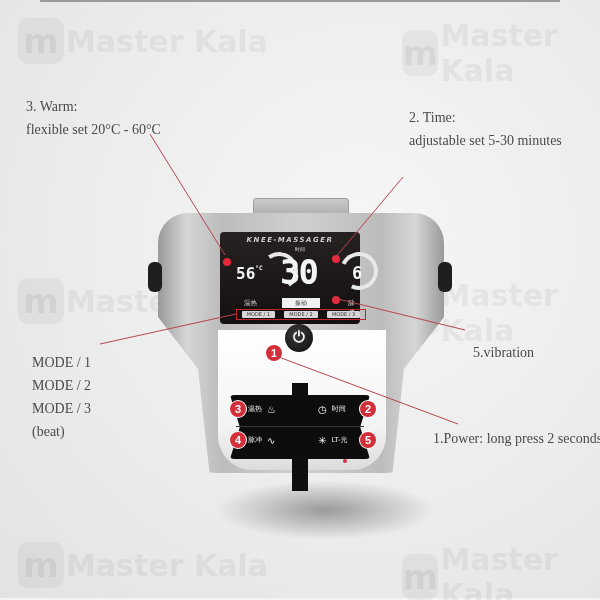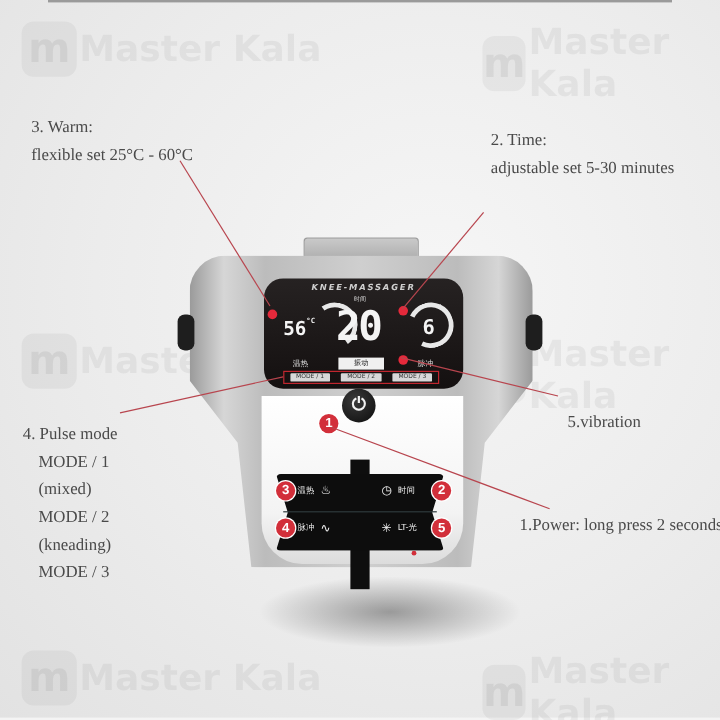--- a/index.html
+++ b/index.html
@@ -41,23 +41,23 @@
     position:absolute; left:158px; top:213px; width:286px; height:260px;
     background: linear-gradient(90deg, #9a9a9a 0%, #d6d6d6 10%, #bcbcbc 22%, #cfcfcf 50%, #bcbcbc 78%, #d6d6d6 90%, #9a9a9a 100%);
     border-radius:30px 30px 60px 60px;
     clip-path: polygon(0 0, 100% 0, 100% 40%, 86% 60%, 82% 100%, 18% 100%, 14% 60%, 0 40%);
   }
   .knob { position:absolute; width:14px; height:30px; background:#1e1e1e; border-radius:6px; top:262px; }
   .knob.left { left:148px; }
   .knob.right { left:438px; }
 
   .screen {
-    position:absolute; left:220px; top:232px; width:166px; height:92px;
+    position:absolute; left:220px; top:232px; width:140px; height:92px;
     background: linear-gradient(#262222, #141010);
-    border-radius:16px;
+    border-radius:4px;
   }
   .brand { position:absolute; left:0; width:100%; top:4px; text-align:center; font-size:7px; letter-spacing:1.5px; font-style:italic; color:#cfcfcf; font-weight:bold; }
   .lcd { position:absolute; color:#f4f4f4; font-family:"DejaVu Sans Mono", monospace; font-weight:bold; }
   .arc { position:absolute; width:38px; height:38px; border-radius:50%; border:4px solid transparent; }
   .arc.left { left:40px; top:20px; border-top-color:#e8e8e8; border-right-color:#e8e8e8; transform: rotate(10deg); }
   .arc.right { left:120px; top:20px; border-right-color:#e8e8e8; border-bottom-color:#e8e8e8; border-top-color:#e8e8e8; transform: rotate(-20deg); }
   .mode-strip { position:absolute; left:16px; top:77px; width:130px; height:11px; border:1px solid #c0262e; display:flex; justify-content:space-around; align-items:center; }
   .mode-pill { background:#d8d8d8; color:#333; font-size:5px; padding:0 5px; line-height:7px; border-radius:1px; }
   .center-tag { position:absolute; left:62px; top:66px; width:38px; height:10px; background:#f0f0f0; color:#222; font-size:6px; text-align:center; line-height:10px; }
   .zh-label { position:absolute; top:67px; font-size:6.5px; color:#ddd; }
@@ -117,58 +117,56 @@
     <span class="wm-logo">m</span>
     <span>Master Kala</span>
   </div>
 <div class="watermark" style="left:402px;top:542px;">
     <span class="wm-logo">m</span>
     <span>Master Kala</span>
   </div>
 
 <div class="callout" style="left:26px;top:95px;">
   <div>3. Warm:</div>
-  <div>flexible set  25°C - 60°C</div>
+  <div>flexible set  20°C - 60°C</div>
 </div>
 
 <div class="callout" style="left:409px;top:106px;">
   <div>2. Time:</div>
   <div>adjustable set  5-30 minutes</div>
 </div>
 
 <div class="callout" style="left:473px;top:341px;">
   <div>5.vibration</div>
 </div>
 
 <div class="callout" style="left:19px;top:351px;">
-  <div>4. Pulse mode</div>
   <div class="indent">MODE / 1</div>
-  <div class="indent">(mixed)</div>
   <div class="indent">MODE / 2</div>
-  <div class="indent">(kneading)</div>
   <div class="indent">MODE / 3</div>
+  <div class="indent">(beat)</div>
 </div>
 
 <div class="callout" style="left:433px;top:427px;">
   <div>1.Power: long press 2 seconds</div>
 </div>
 
 <div class="device-shadow"></div>
 <div class="clip"></div>
 <div class="shell"></div>
 <div class="knob left"></div>
 <div class="knob right"></div>
 
 <div class="screen">
   <div class="brand">KNEE-MASSAGER</div>
   <div class="dot-red" style="left:3px;top:26px;"></div>
   <div class="arc left"></div>
   <div class="lcd" style="left:16px;top:32px;font-size:16px;"><span>56</span><span style="font-size:6px;vertical-align:top;">°C</span></div>
   <div class="time-label">时间</div>
-  <div class="lcd" style="left:60px;top:20px;font-size:34px;letter-spacing:-2px;">20</div>
+  <div class="lcd" style="left:60px;top:20px;font-size:34px;letter-spacing:-2px;">30</div>
   <div class="dot-red" style="left:112px;top:23px;"></div>
   <div class="arc right"></div>
   <div class="lcd" style="left:132px;top:31px;font-size:17px;">6</div>
   <div class="zh-label" style="left:24px;">温热</div>
   <div class="center-tag">振动</div>
   <div class="dot-red" style="left:112px;top:64px;"></div>
   <div class="zh-label" style="left:128px;">脉冲</div>
   <div class="mode-strip">
     <span class="mode-pill">MODE / 1</span>
     <span class="mode-pill">MODE / 2</span>

